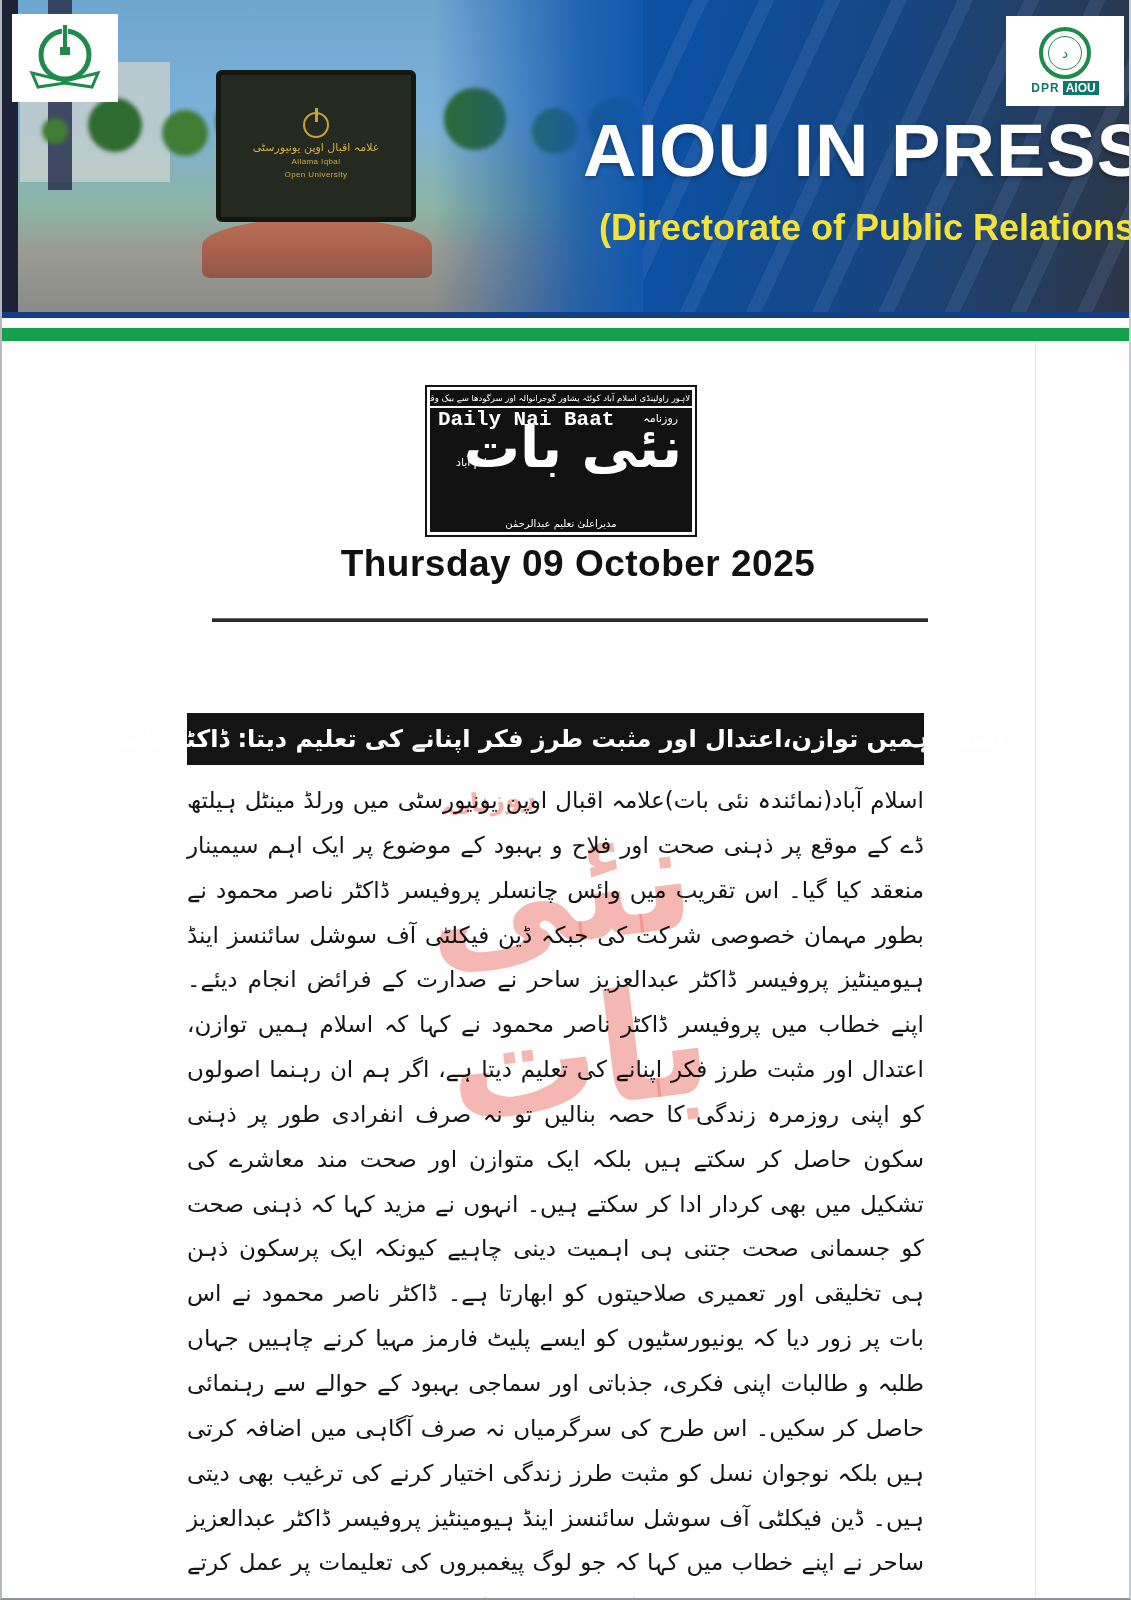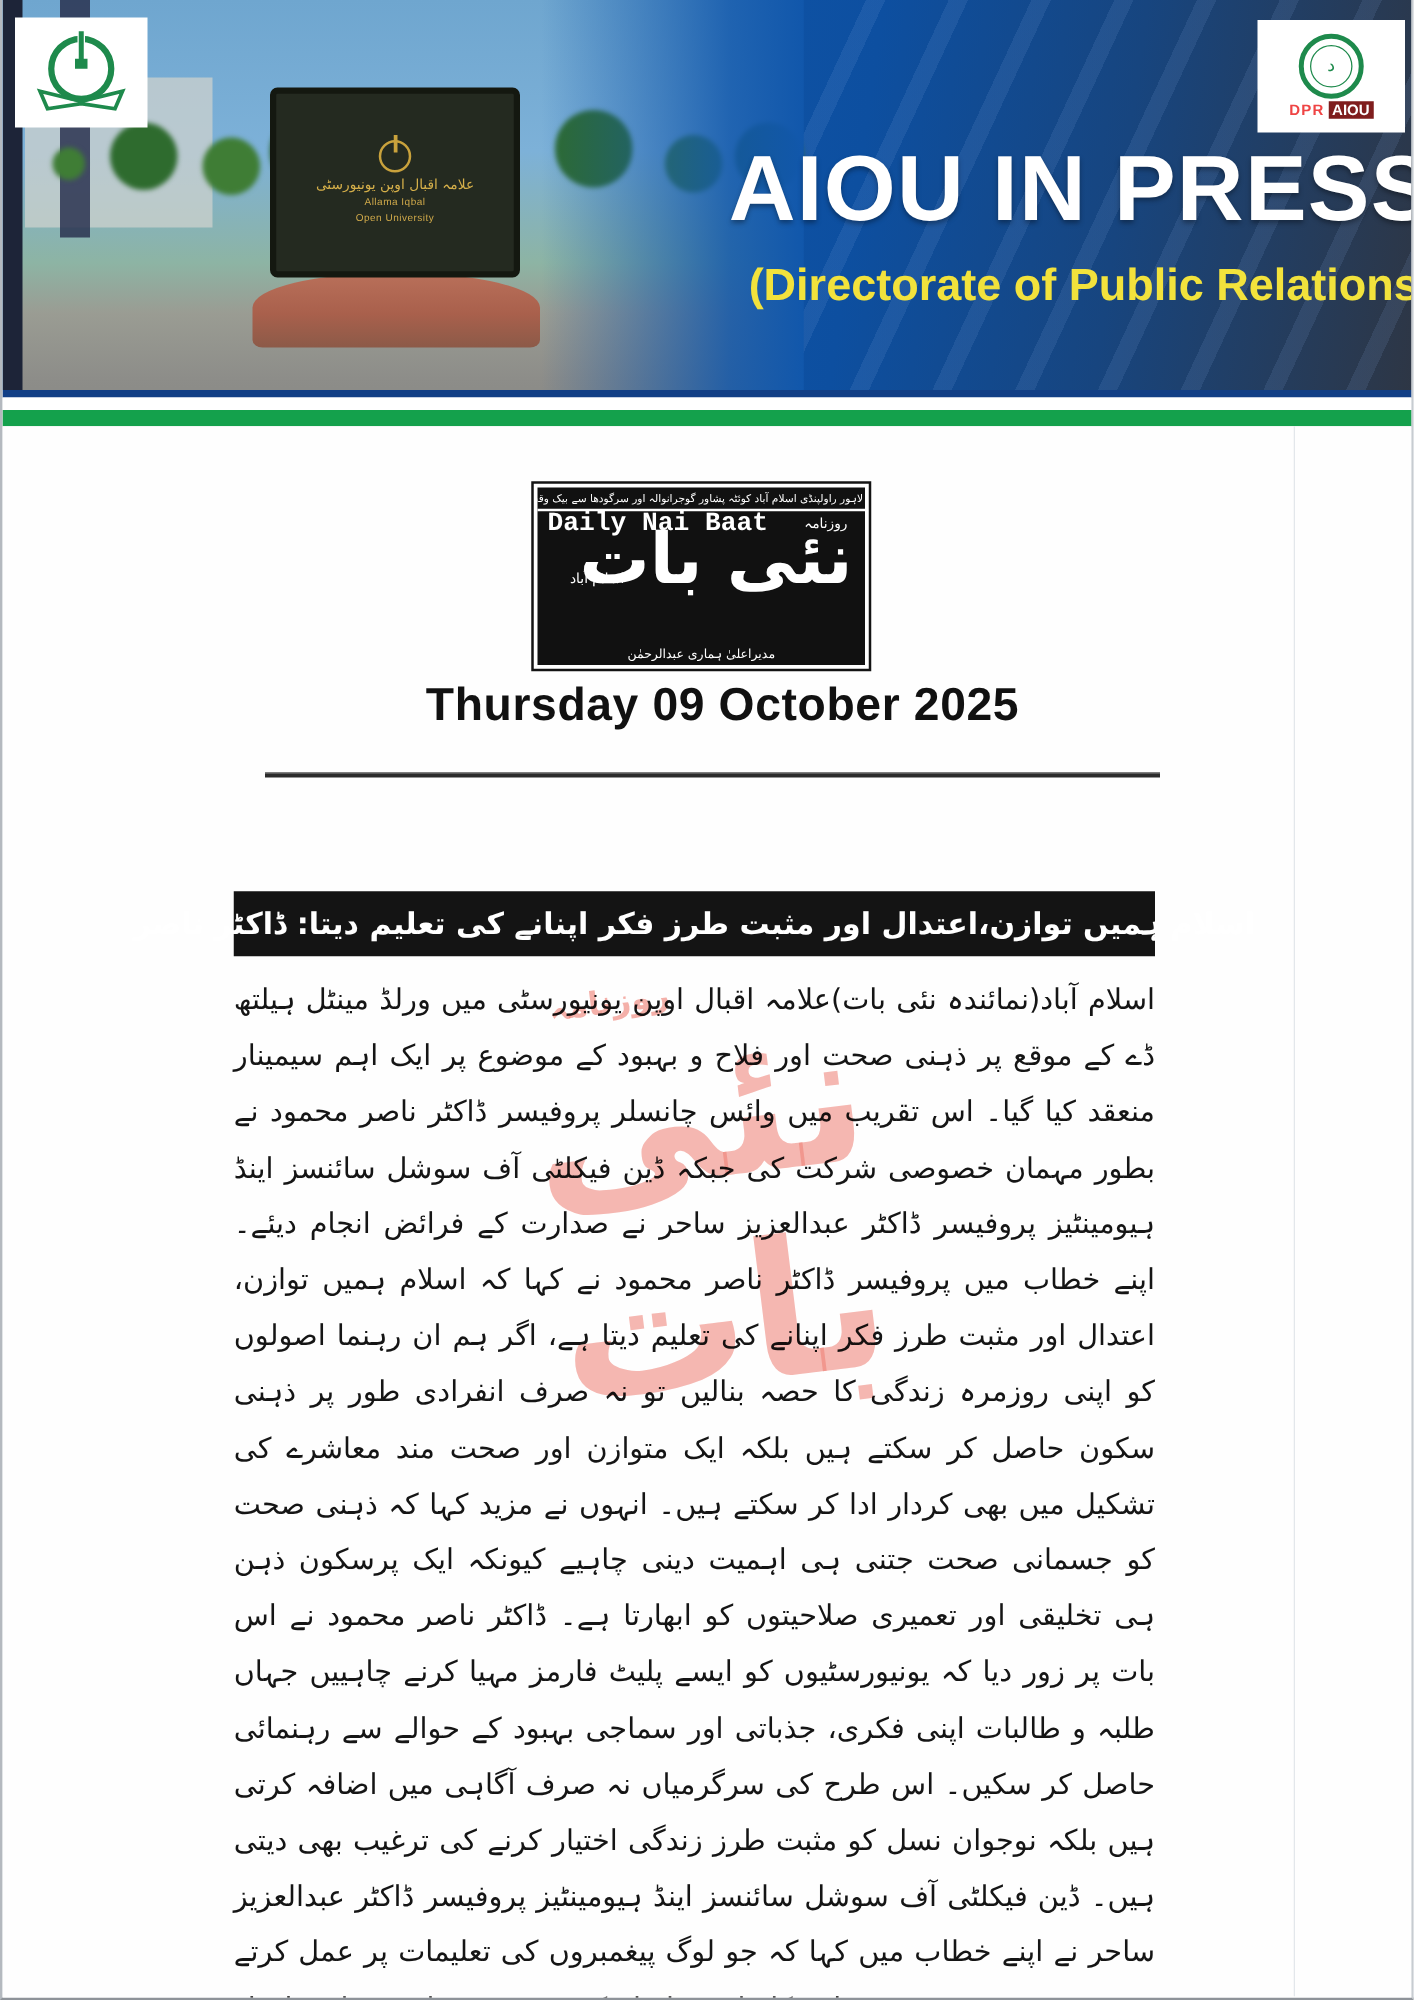--- a/index.html
+++ b/index.html
@@ -45,22 +45,22 @@
   .mon-en { color:#cfa94a; font-size:8px; letter-spacing:.4px; text-align:center; line-height:1.25; }
   .logo-box-left { position:absolute; left:10px; top:14px; width:106px; height:88px; background:#fff;
     display:flex; align-items:center; justify-content:center; }
   .logo-box-right { position:absolute; left:1004px; top:16px; width:118px; height:90px; background:#fff;
     display:flex; flex-direction:column; align-items:center; justify-content:center; gap:2px; }
   .dpr-ring { width:52px; height:52px; border:4px solid #1e8a4c; border-radius:50%;
     display:flex; align-items:center; justify-content:center; position:relative; }
   .dpr-ring .inner { width:34px; height:34px; border:1.5px solid #1e8a4c; border-radius:50%;
     display:flex; align-items:center; justify-content:center; color:#1e8a4c; font-size:14px; }
   .dpr-caption { font-size:12px; font-weight:bold; display:flex; gap:3px; align-items:center; }
-  .dpr-caption .dpr { color:#ef4444; letter-spacing:1px; }
-  .dpr-caption .aiou { background:#7f1d1d; color:#fff; padding:0 3px; }
+  .dpr-caption .dpr { color:#0f766e; letter-spacing:1px; }
+  .dpr-caption .aiou { background:#0f766e; color:#fff; padding:0 3px; }
   .title-block { position:absolute; left:495px; top:108px; width:650px; text-align:right; }
   .title-block h1 { color:#ffffff; font-size:74px; font-weight:bold; letter-spacing:1px;
     text-shadow:0 2px 4px rgba(0,0,0,.35); white-space:nowrap; }
   .title-block .sub { margin-top:14px; color:#f2e23c; font-size:36px; font-weight:bold; white-space:nowrap; }
   .stripe-navy  { position:absolute; left:0; top:312px; width:1131px; height:6px;  background:#123f86; }
   .stripe-white { position:absolute; left:0; top:318px; width:1131px; height:10px; background:#ffffff; }
   .stripe-green { position:absolute; left:0; top:328px; width:1131px; height:13px; background:#14a14c; }
 
   
   .content { position:absolute; left:0; top:341px; width:1131px; height:1259px; background:#fefefe; }
@@ -157,21 +157,21 @@
   <div class="content">
     <div class="scan-edge"></div>
 
     <div class="masthead">
       <div class="mast-inner">
         <div class="mast-cities urdu">لاہور راولپنڈی اسلام آباد کوئٹہ پشاور گوجرانوالہ اور سرگودھا سے بیک وقت شائع ہونے والا قومی اخبار</div>
         <div class="mast-name">Daily Nai Baat</div>
         <div class="mast-rozn urdu">روزنامہ</div>
         <div class="mast-title urdu">نئی بات</div>
         <div class="mast-city urdu">اسلام آباد</div>
-        <div class="mast-founder urdu">مدیراعلیٰ ہماری عبدالرحمٰن</div>
+        <div class="mast-founder urdu">مدیراعلیٰ تعلیم عبدالرحمٰن</div>
       </div>
     </div>
 
     <div class="date-line">Thursday 09 October 2025</div>
 
     <div class="head-rule"></div>
 
 
     <div class="subhead-bar">
       <div class="txt urdu">اسلام ہمیں توازن،اعتدال اور مثبت طرز فکر اپنانے کی تعلیم دیتا: ڈاکٹر ناصر</div>

